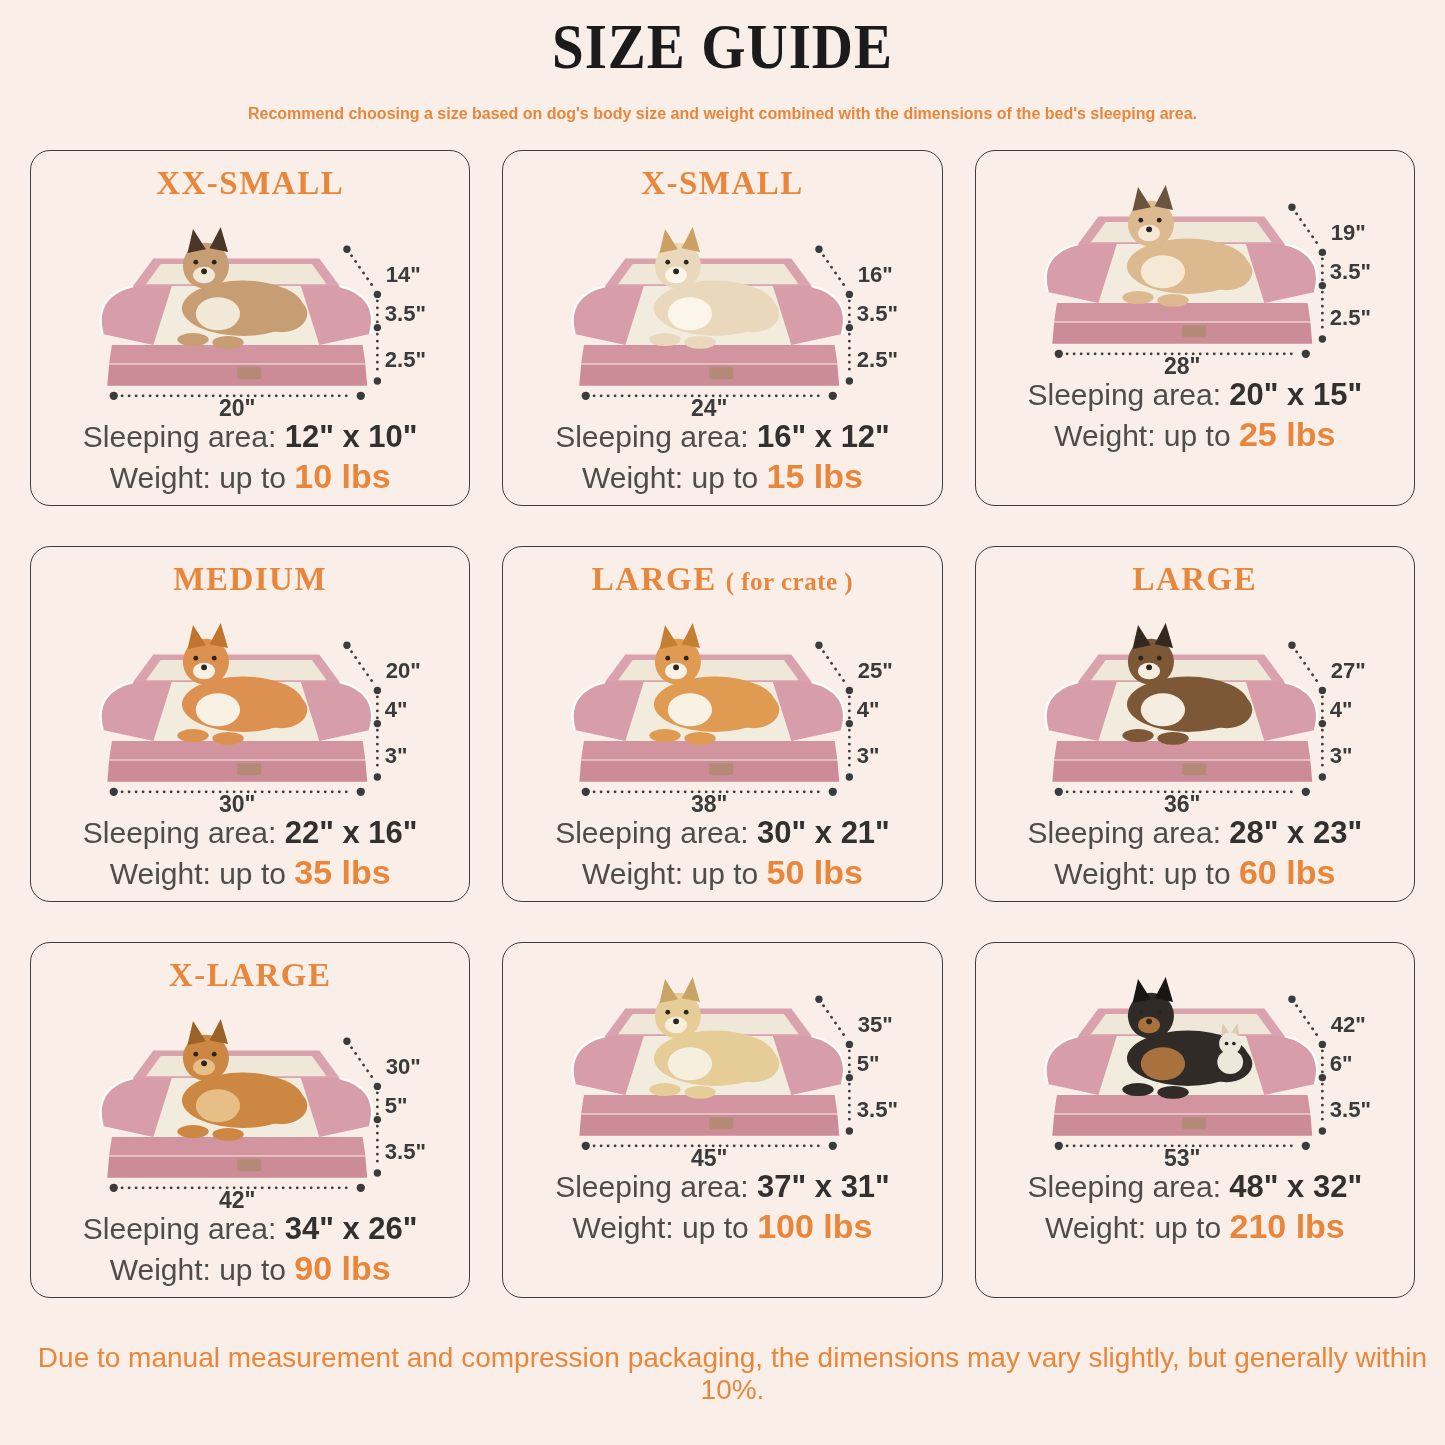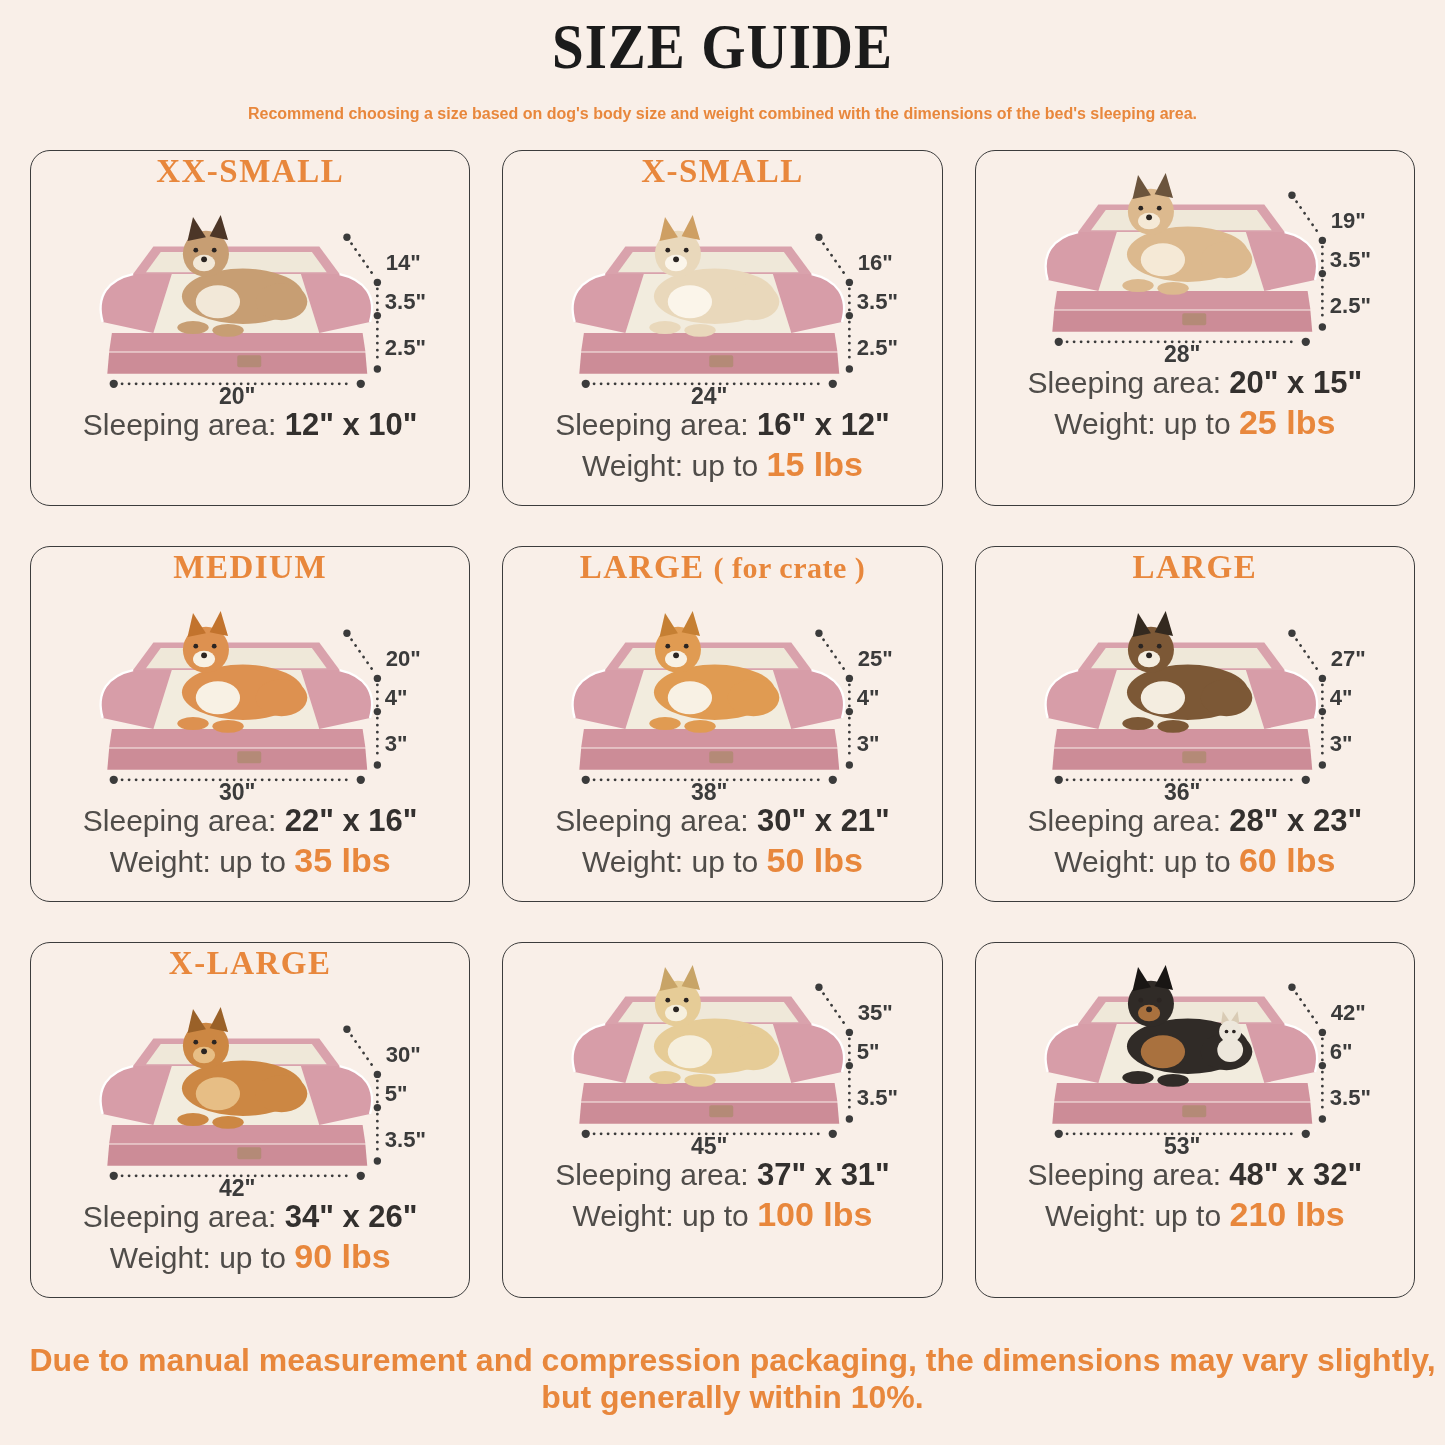--- a/index.html
+++ b/index.html
@@ -23,28 +23,28 @@
   p.subtitle {
     margin-top:26px; font-size:16px; font-weight:700; color:var(--accent);
   }
   .grid {
     display:grid; grid-template-columns:repeat(3,1fr);
     column-gap:32px; row-gap:40px;
     padding:0 30px; margin-top:27px;
   }
   .card {
     height:356px; border:1.5px solid var(--border); border-radius:20px;
-    text-align:center; overflow:hidden;
+    text-align:center; padding-top:12px; overflow:hidden;
   }
   .card-title {
     font-family:"Liberation Serif", serif; font-weight:700;
     font-size:33px; color:var(--accent); letter-spacing:1.5px;
     height:42px; line-height:40px;
   }
-  .card-title .note { font-size:30px; letter-spacing:0.5px; margin-left:9px; }
+  .card-title .note { font-size:25px; letter-spacing:0.5px; margin-left:9px; }
   .figure { height:212px; margin-top:0; }
   .figure svg { width:100%; height:100%; }
   .dots { stroke:var(--dim); stroke-width:3; stroke-dasharray:0.1 7.5; stroke-linecap:round; fill:none; }
   .end-dot { fill:var(--dim); }
   text.dim {
     font-family:"Liberation Sans", sans-serif; font-weight:700;
     font-size:24px; fill:var(--dim);
   }
   text.dim.center { font-size:25px; }
   .bed-bolster { fill:var(--bed-bolster); }
@@ -52,21 +52,21 @@
   .bed-arm { fill:var(--bed-arm); }
   .bed-mattress { fill:var(--bed-mattress); }
   .bed-base-top { fill:var(--bed-base-top); }
   .bed-base-bottom { fill:var(--bed-base-bottom); }
   .bed-piping { stroke:var(--bed-piping); stroke-width:2.5; fill:none; }
   .bed-tag { fill:var(--bed-tag); }
   .line { font-size:30px; color:var(--text); margin-top:2px; }
   .line .val { font-weight:700; color:var(--value); font-size:31px; }
   .line .wval { font-weight:700; color:var(--accent); font-size:34px; }
   footer { text-align:center; margin-top:44px; }
-  footer p { font-size:32px; font-weight:700; color:var(--accent);margin-left:20px; }
+  footer p { font-size:28px; font-weight:400; color:var(--accent);margin-left:20px; }
 </style>
 </head>
 <body>
 
 <header>
   <h1 class="page-title">SIZE GUIDE</h1>
   <p class="subtitle">Recommend choosing a size based on dog's body size and weight combined with the dimensions of the bed's sleeping area.</p>
 </header>
 
 <main class="grid" id="grid">
@@ -113,20 +113,21 @@
           <line class="dots" x1="81" y1="207" x2="331" y2="207"></line>
           <circle class="end-dot" cx="340" cy="207" r="4.5"></circle>
           <text class="dim" x="367" y="84">14"</text>
           <text class="dim" x="366" y="126">3.5"</text>
           <text class="dim" x="366" y="176">2.5"</text>
           <text class="dim center" x="206" y="229" text-anchor="middle">20"</text>
         </g>
       </svg>
     </div>
     <p class="line"><span>Sleeping area:</span> <span class="val">12" x 10"</span></p>
+    <p class="line"><span>Weight:</span> <span>up to</span> <span class="wval">10 lbs</span></p>
   </section>
 
   <section class="card">
     <h2 class="card-title"><span>X-SMALL</span></h2>
     <div class="figure">
       <svg viewBox="0 0 440 230" preserveAspectRatio="xMidYMid meet">
         <g>
           <polygon class="bed-bolster" points="115,58 295,58 317,88 93,88"></polygon>
           <polygon class="bed-inner-rim" points="123,64 287,64 303,86 107,86"></polygon>
           <polygon class="bed-base-top" points="70,152 342,152 345,172 67,172"></polygon>

